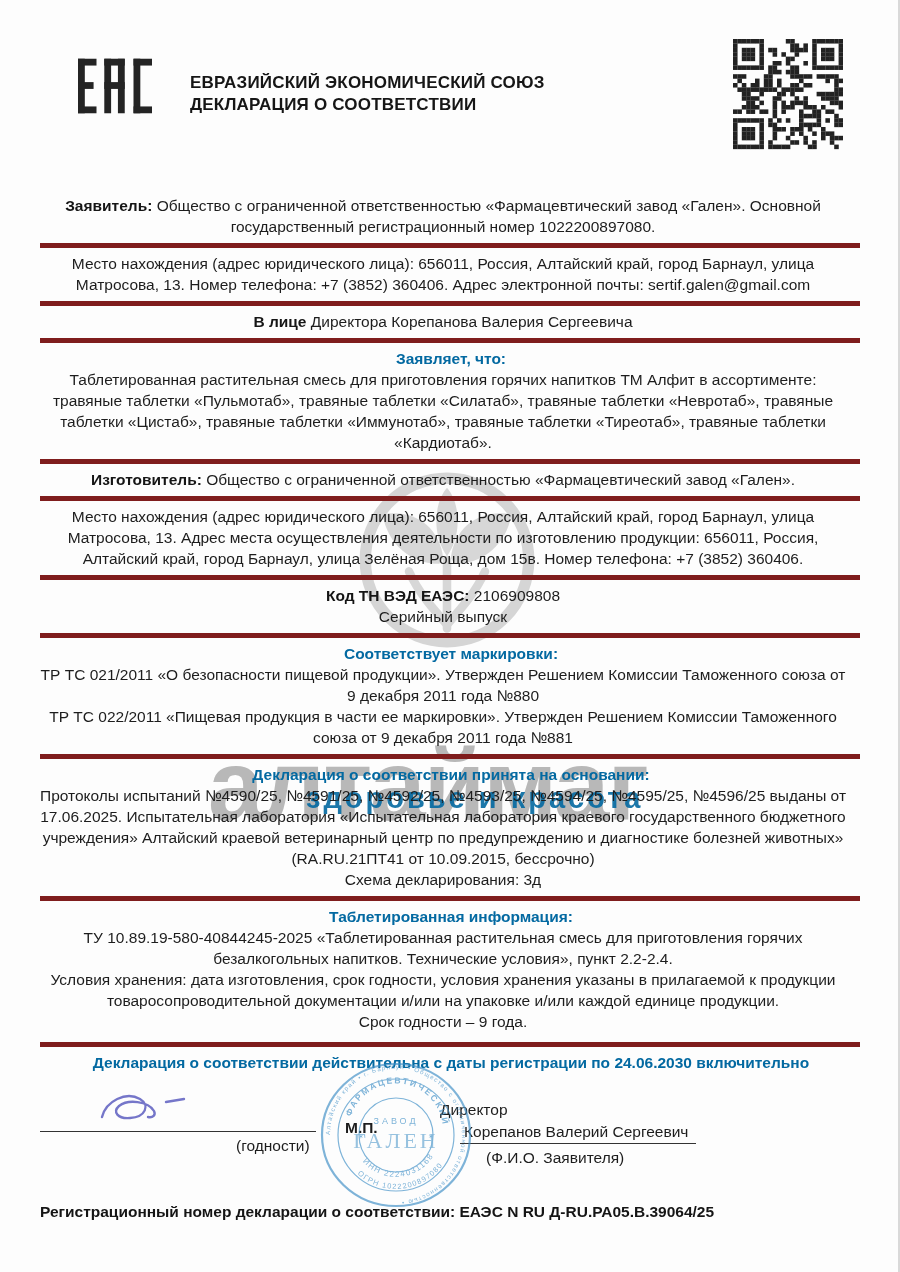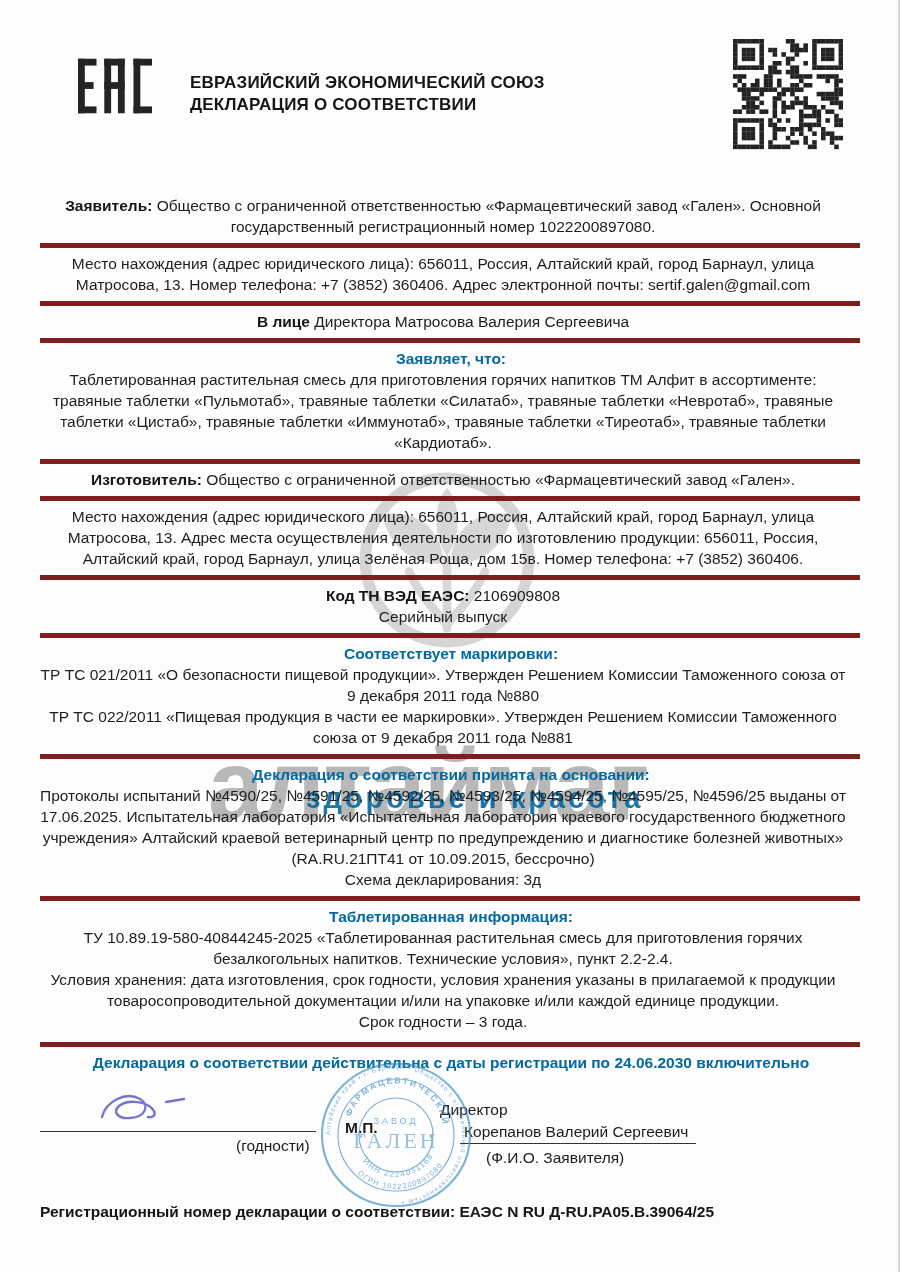--- a/index.html
+++ b/index.html
@@ -396,21 +396,21 @@
 
     <div class="sec">
       <p><b>Заявитель:</b> <span>Общество с ограниченной ответственностью «Фармацевтический завод «Гален». Основной государственный регистрационный номер 1022200897080.</span></p>
     </div>
 
     <div class="sec b">
       <p>Место нахождения (адрес юридического лица): 656011, Россия, Алтайский край, город Барнаул, улица Матросова, 13. Номер телефона: +7 (3852) 360406. Адрес электронной почты: sertif.galen@gmail.com</p>
     </div>
 
     <div class="sec b">
-      <p><b>В лице</b> <span>Директора Матросова Валерия Сергеевича</span></p>
+      <p><b>В лице</b> <span>Директора Корепанова Валерия Сергеевича</span></p>
     </div>
 
     <div class="sec b">
       <p class="h">Заявляет, что:</p>
       <p>Таблетированная растительная смесь для приготовления горячих напитков ТМ Алфит в ассортименте: травяные таблетки «Пульмотаб», травяные таблетки «Силатаб», травяные таблетки «Невротаб», травяные таблетки «Цистаб», травяные таблетки «Иммунотаб», травяные таблетки «Тиреотаб», травяные таблетки «Кардиотаб».</p>
     </div>
 
     <div class="sec b">
       <p><b>Изготовитель:</b> <span>Общество с ограниченной ответственностью «Фармацевтический завод «Гален».</span></p>
     </div>
@@ -434,21 +434,21 @@
     <div class="sec b">
       <p class="h">Декларация о соответствии принята на основании:</p>
       <p>Протоколы испытаний №4590/25, №4591/25, №4592/25, №4593/25, №4594/25, №4595/25, №4596/25 выданы от 17.06.2025.   Испытательная лаборатория «Испытательная лаборатория краевого государственного бюджетного учреждения» Алтайский краевой ветеринарный центр по предупреждению и диагностике болезней животных» (RA.RU.21ПТ41 от 10.09.2015, бессрочно)</p>
       <p>Схема декларирования: 3д</p>
     </div>
 
     <div class="sec b">
       <p class="h">Таблетированная информация:</p>
       <p>ТУ 10.89.19-580-40844245-2025 «Таблетированная растительная смесь для приготовления горячих безалкогольных напитков. Технические условия», пункт 2.2-2.4.</p>
       <p>Условия хранения: дата изготовления, срок годности, условия хранения указаны в прилагаемой к продукции товаросопроводительной документации и/или на упаковке и/или каждой единице продукции.</p>
-      <p>Срок годности – 3 года.</p>
+      <p>Срок годности – 9 года.</p>
       <div class="gap"></div>
     </div>
 
     <div class="sec b">
       <p class="h">Декларация о соответствии действительна с даты регистрации по 24.06.2030 включительно</p>
     </div>
   </div>
 
   <div class="sigzone">
 

